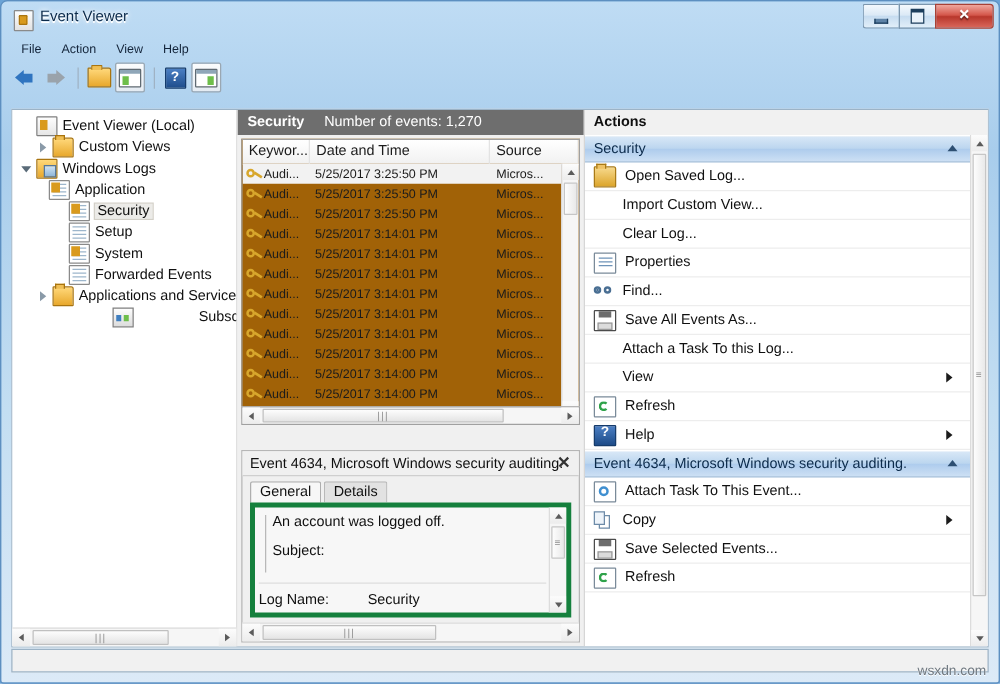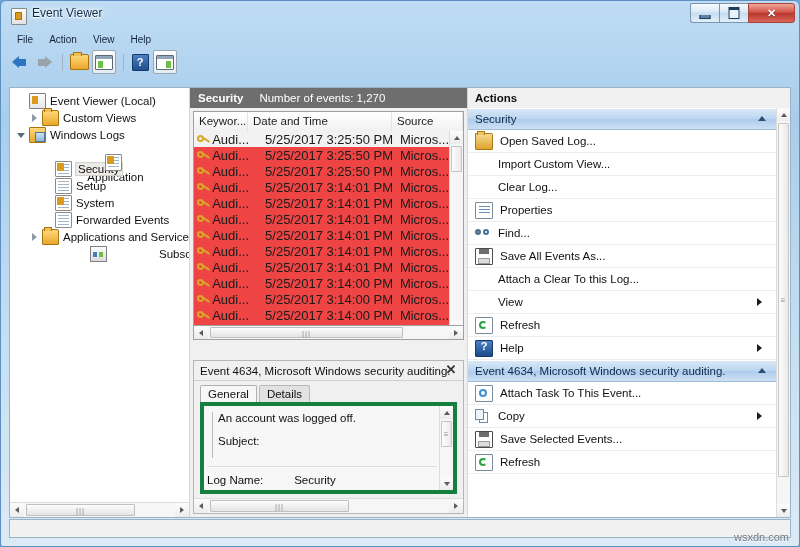--- a/index.html
+++ b/index.html
@@ -198,21 +198,21 @@
   }
   .log-header{
     position:absolute;left:0;right:0;top:0;height:20px;
     background:#6e6e6e;color:#ffffff;display:flex;align-items:center;
     font-size:11.5px;
   }
   .log-header .nm{font-weight:bold;margin-left:8px;}
   .log-header .cnt{margin-left:16px;}
   .list-box{
     position:absolute;left:3px;right:3px;top:23px;height:224px;
-    background:#ef4444;border:1px solid #a0a0a0;box-sizing:border-box;overflow:hidden;
+    background:#a16207;border:1px solid #a0a0a0;box-sizing:border-box;overflow:hidden;
   }
   .col-head{
     display:flex;height:19px;background:linear-gradient(180deg,#ffffff,#f1f1f1);
     border-bottom:1px solid #d9d9d9;
   }
   .col{
     font-size:11.5px;color:#1b1b1b;padding:3px 0 0 5px;
     border-right:1px solid #e3e3e3;box-sizing:border-box;white-space:nowrap;overflow:hidden;
   }
   .c-kw{width:54px;flex:0 0 54px;}
@@ -225,21 +225,21 @@
     width:13px;height:11px;flex:0 0 13px;margin:0 1px 0 3px;position:relative;
   }
   .key-ico:before{
     content:"";position:absolute;left:0;top:1px;width:7px;height:7px;
     border:2px solid #d8a72c;border-radius:50%;box-sizing:border-box;
   }
   .key-ico:after{
     content:"";position:absolute;left:6px;top:5px;width:7px;height:2px;background:#d8a72c;
     transform:rotate(32deg);
   }
-  .cell{font-size:13px;color:#1b1b1b;white-space:nowrap;overflow:hidden;box-sizing:border-box;text-align:right;}
+  .cell{font-size:10px;color:#1b1b1b;white-space:nowrap;overflow:hidden;box-sizing:border-box;}
   .cell.kw{width:38px;flex:0 0 38px;}
   .cell.dt{width:144px;flex:0 0 144px;padding-left:3px;}
   .cell.src{flex:1 1 auto;padding-left:4px;}
   
   .vsb{
     position:absolute;right:0;top:0;bottom:0;width:14px;
     background:#f6f6f6;border-left:1px solid #dcdcdc;box-sizing:border-box;
   }
   .vsb .ar{
     position:absolute;left:0;right:0;height:13px;
@@ -465,21 +465,21 @@
           <div class="tnode" style="padding-left: 19px;">
             <span class="exp closed"></span>
             <span class="tico fldr"></span>
             <span class="tlabel">Custom Views</span>
           </div>
           <div class="tnode" style="">
             <span class="exp open"></span>
             <span class="tico logfldr"></span>
             <span class="tlabel">Windows Logs</span>
           </div>
-          <div class="tnode" style="padding-left: 32px; flex-direction: column;">
+          <div class="tnode" style="padding-left: 16px;">
             <span class="exp "></span>
             <span class="tico doc warn"></span>
             <span class="tlabel">Application</span>
           </div>
           <div class="tnode sel" style="padding-left: 32px;">
             <span class="exp "></span>
             <span class="tico doc warn"></span>
             <span class="tlabel">Security</span>
           </div>
           <div class="tnode" style="padding-left: 32px;">
@@ -685,21 +685,21 @@
           <div class="act">
             <span class="ai find"></span>
             <span class="lbl">Find...</span>
           </div>
           <div class="act">
             <span class="ai save"></span>
             <span class="lbl">Save All Events As...</span>
           </div>
           <div class="act">
             <span class="noicon"></span>
-            <span class="lbl">Attach a Clear To this Log...</span>
+            <span class="lbl">Attach a Task To this Log...</span>
           </div>
           <div class="act">
             <span class="noicon"></span>
             <span class="lbl">View</span>
             <span class="sub"></span>
           </div>
           <div class="act">
             <span class="ai refresh"></span>
             <span class="lbl">Refresh</span>
           </div>

